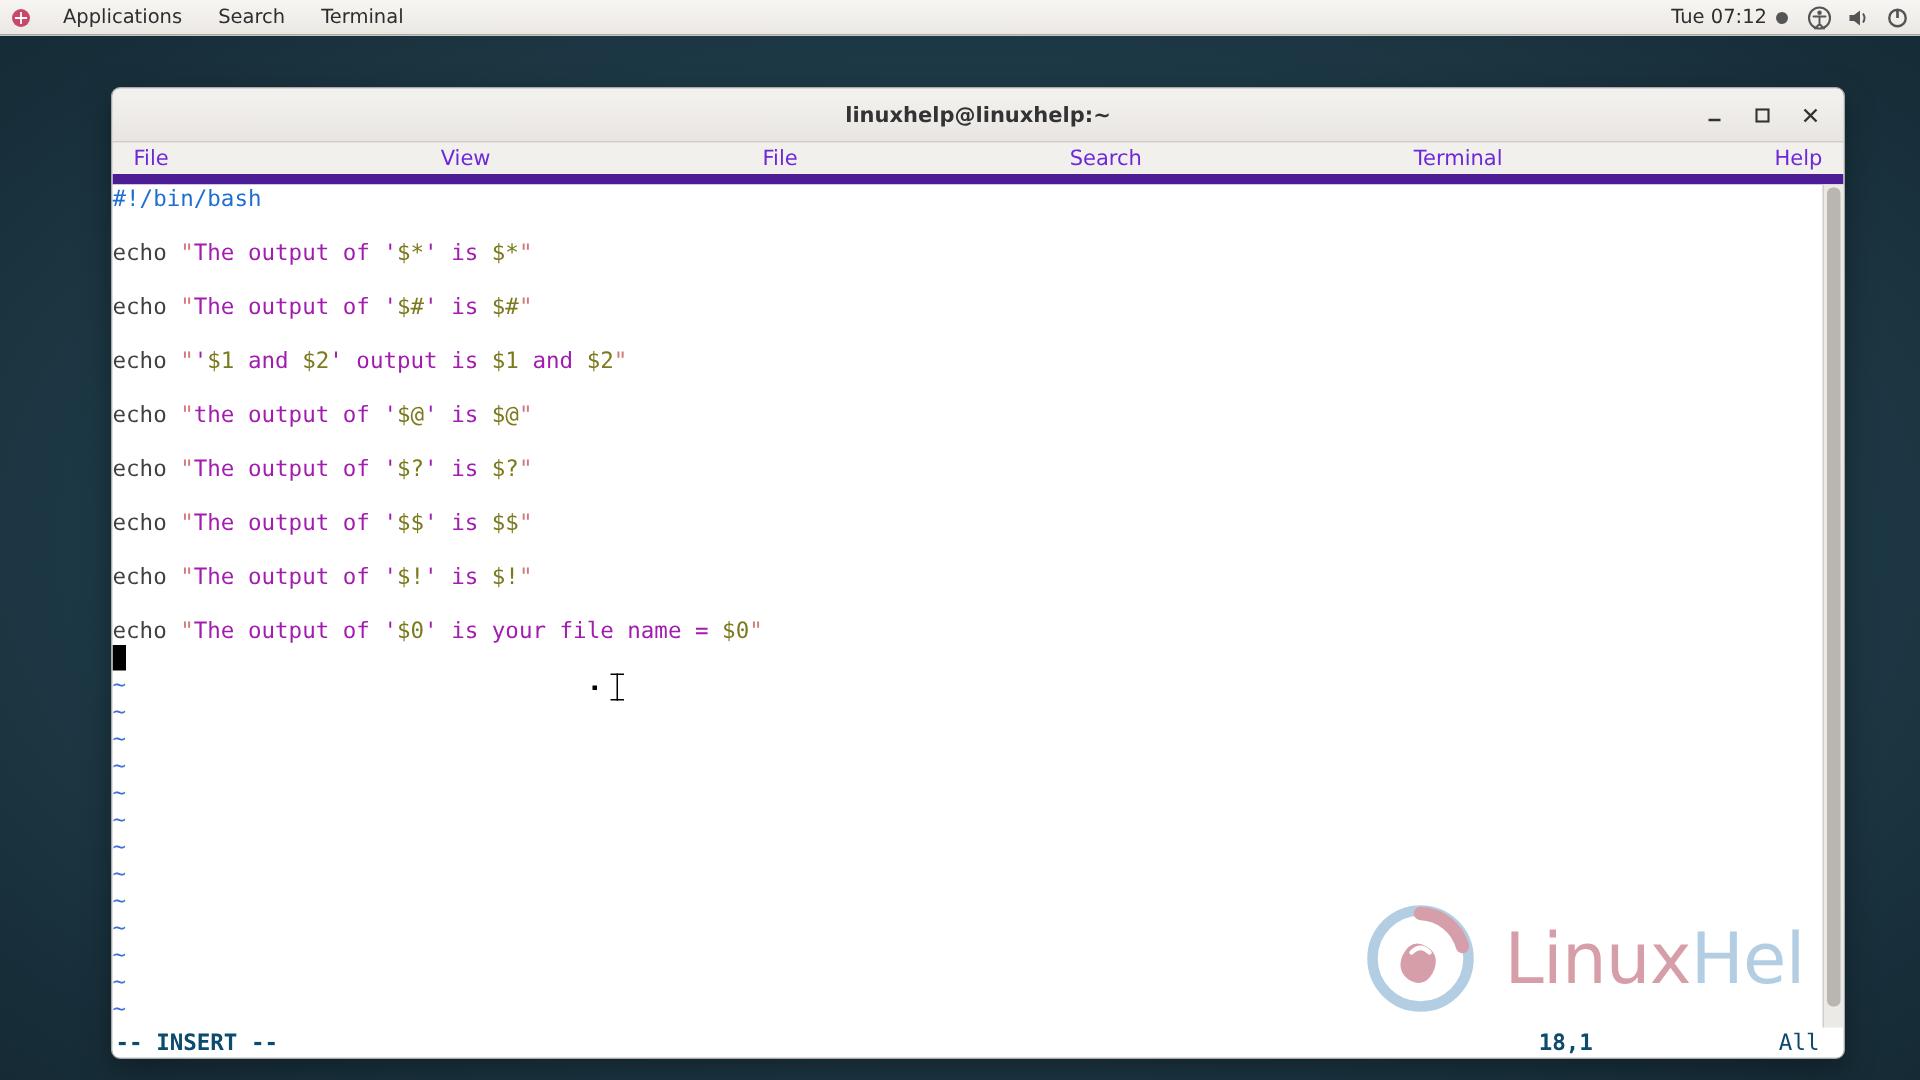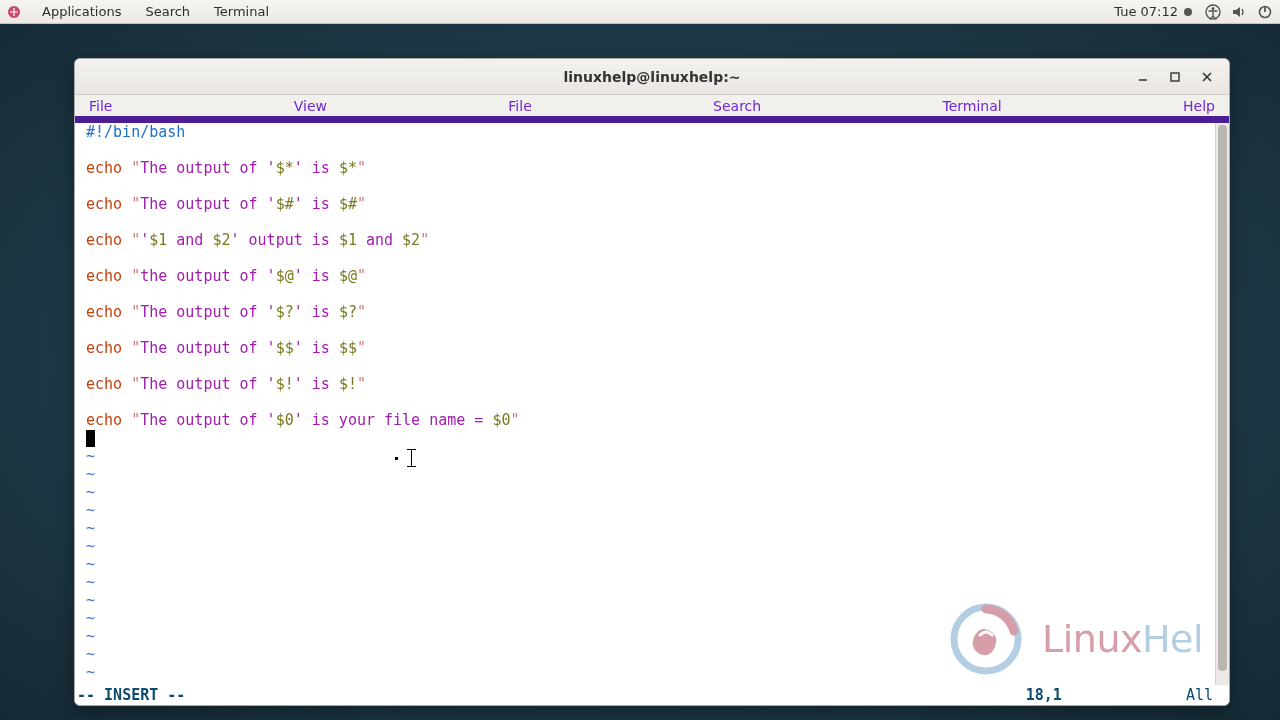--- a/index.html
+++ b/index.html
@@ -83,27 +83,27 @@
     background: #fff;
     position: relative;
     display: flex;
   }
   .term-content {
     flex: 1;
     font-family: "DejaVu Sans Mono", "Liberation Mono", monospace;
     font-size: 15px;
     line-height: 18px;
     white-space: pre;
-    padding: 0 0 0 11px;
+    padding: 0 0 0 0;
     color: #000;
     position: relative;
   }
   .line { height: 18px; }
   .c-shebang { color: #1f6fd0; }
-  .c-orange { color: #c2410c; }
+  .c-orange { color: #404040; }
   .c-red { color: #a21caf; }
   .c-olive { color: #7b7a1e; }
   .c-lightred { color: #d27a7a; }
   .c-black { color: #000; }
   .c-tilde { color: #3d6fd6; }
   .block-cursor {
     display: inline-block; width: 9px; height: 17px;
     background: #000; vertical-align: text-bottom;
   }
   .text-cursor {
@@ -146,21 +146,21 @@
     right: 26px; bottom: 30px;
     opacity: 0.65;
     display: flex; align-items: center; gap: 8px;
     pointer-events: none;
   }
   .wm-mark {
     width: 72px; height: 72px;
   }
   .wm-text {
     font-family: "DejaVu Sans", sans-serif;
-    font-size: 38px; color: #c16b7a;
+    font-size: 47px; color: #c16b7a;
     letter-spacing: -0.5px;
     margin-left: 12px;
   }
   .wm-text .h { color: #8bb5d3; }
 </style>
 </head>
 <body>
 
 <div class="top-panel">
   <div class="panel-left">

